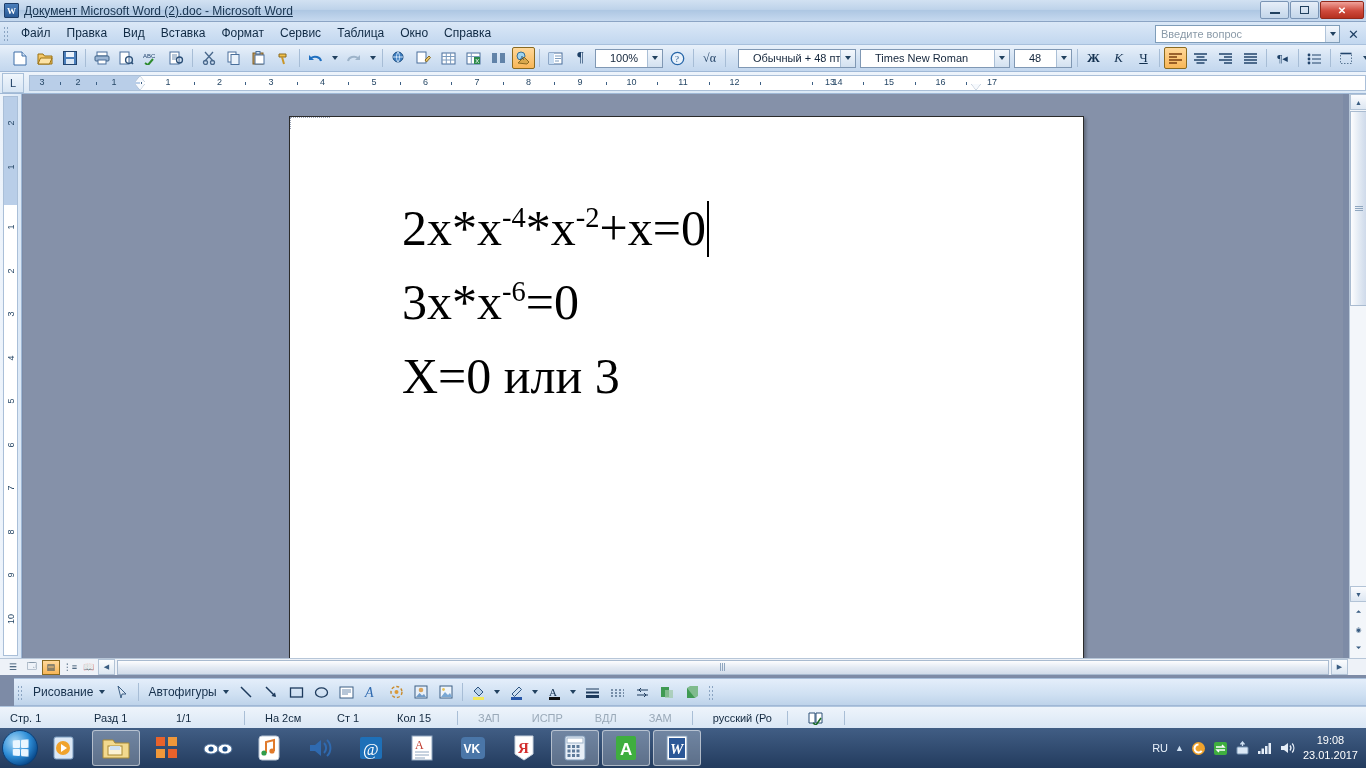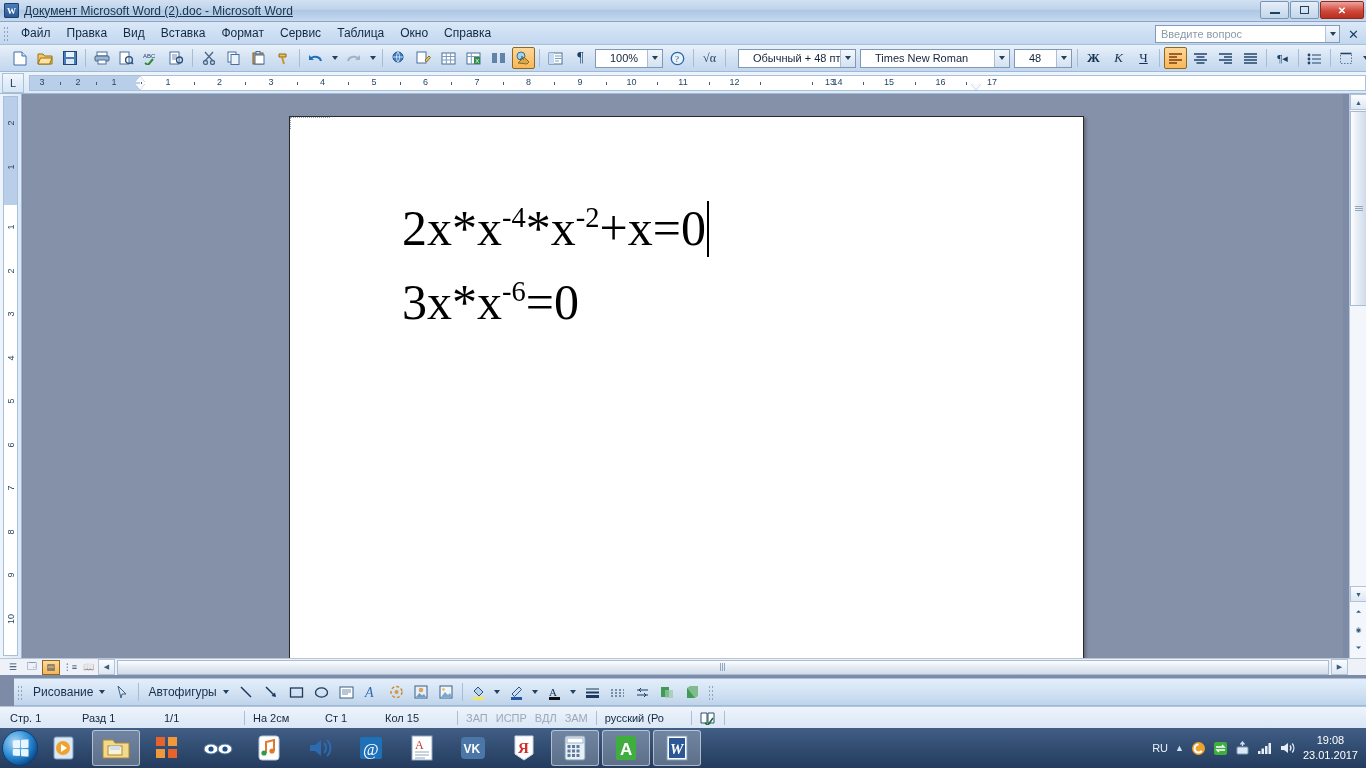--- a/index.html
+++ b/index.html
@@ -181,21 +181,21 @@
   }
   .draw-label { font-size:12px; color:#16304c; padding:2px 6px; white-space:nowrap; }
 
   
   .statusbar {
     position:absolute; left:0; top:706px; width:1366px; height:22px;
     background: linear-gradient(to bottom,#eef4fb,#dae7f5);
     border-top:1px solid #b0c5de;
     display:flex; align-items:center; font-size:11px; color:#12283f;
   }
-  .st-cell { padding:0 4px; white-space:nowrap; }
+  .st-cell { padding:0 16px; white-space:nowrap; }
   .st-sep { width:1px; height:14px; background:#a9bed6; margin:0 4px; }
   .st-dim { color:#9aa9b8; }
 
   
   .taskbar {
     position:absolute; left:0; top:728px; width:1366px; height:40px;
     background: linear-gradient(to bottom, rgba(60,90,130,.92), rgba(30,55,90,.95));
     display:flex; align-items:center;
   }
   .start-orb {
@@ -562,20 +562,21 @@
         <span class="rv-num" style="top: 521.5px;">10</span>
       </div>
   </div>
 
   <div class="docarea">
     <div class="page">
       <div class="page-corner"></div>
       <div class="doc-lines" id="docLines">
           <div class="doc-line"><span>2x*x</span><sup>-4</sup><span>*x</span><sup>-2</sup><span>+x=0</span><span class="caret"></span></div>
           <div class="doc-line"><span>3x*x</span><sup>-6</sup><span>=0</span></div>
+          <div class="doc-line"><span>X=0 или 3</span></div>
         </div>
     </div>
   </div>
 
   <div class="scroll-v">
     <div class="sb-arrow">▲</div>
     <div class="sb-thumb" style="top:17px;height:195px">
         <span class="grip3"></span>
       </div>
     <div class="sb-arrow" style="position:absolute;bottom:56px">▼</div>

